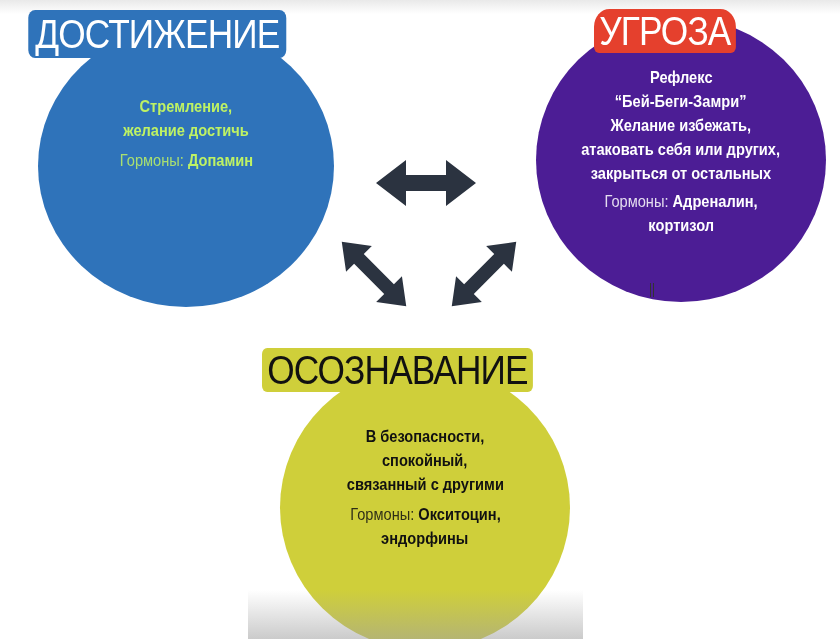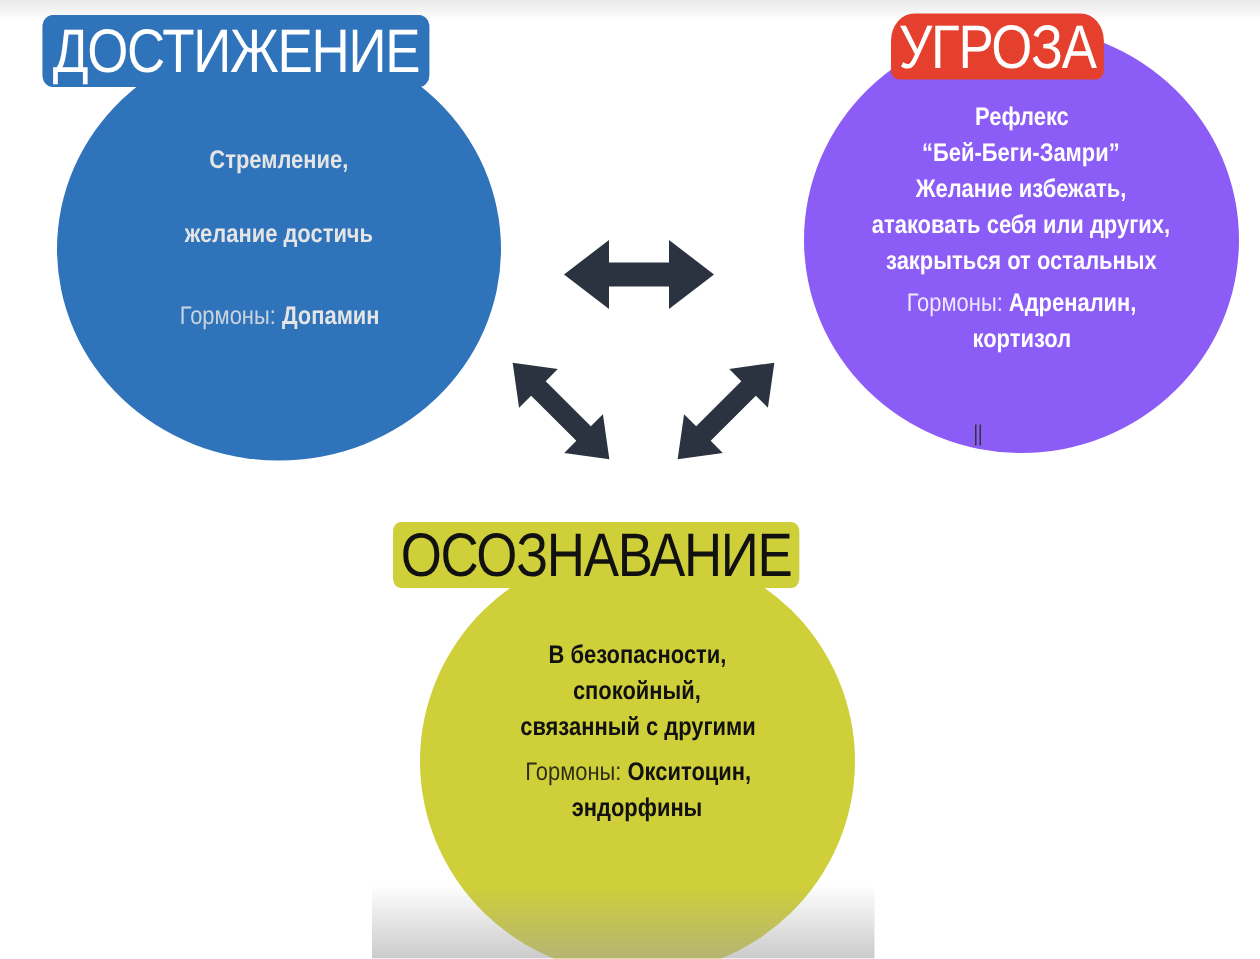--- a/index.html
+++ b/index.html
@@ -10,22 +10,22 @@
   }
   .topband {
     position:absolute; left:0; top:0; width:840px; height:14px;
     background:linear-gradient(#e9e9e9,#ffffff);
   }
   .circle {
     position:absolute; border-radius:50%;
     display:flex; flex-direction:column; align-items:center;
     text-align:center; box-sizing:border-box;
   }
-  .c-blue { left:38px; top:25px; width:296px; height:282px; background:#2f73ba; color:#e5e5e5; padding-top:70px;gap:25px; }
-  .c-red  { left:536px; top:18px; width:290px; height:284px; background:#8b5cf6; color:#ffffff; padding-top:48px; }
+  .c-blue { left:38px; top:25px; width:296px; height:282px; background:#2f73ba; color:#bef264; padding-top:70px; }
+  .c-red  { left:536px; top:18px; width:290px; height:284px; background:#4c1d95; color:#ffffff; padding-top:48px; }
   .c-yellow { left:280px; top:365px; width:290px; height:285px; background:#cfcf3a; color:#111111; padding-top:60px; }
   .title {
     position:absolute; font-size:41px; line-height:44px; font-weight:normal;
     letter-spacing:-1px; transform:scaleX(0.86); transform-origin:left center;
     padding:0 6px; border-radius:6px; white-space:nowrap;
   }
   .t-blue { left:30px; top:12px; color:#ffffff; background:#2f73ba; box-shadow:0 0 0 2px #2f73ba; }
   .t-red  { left:594px; top:9px; color:#ffffff; background:#e5402d; border-radius:18px 18px 6px 6px; }
   .t-yellow { left:262px; top:348px; color:#111111; background:#cfcf3a; }
   .line {

